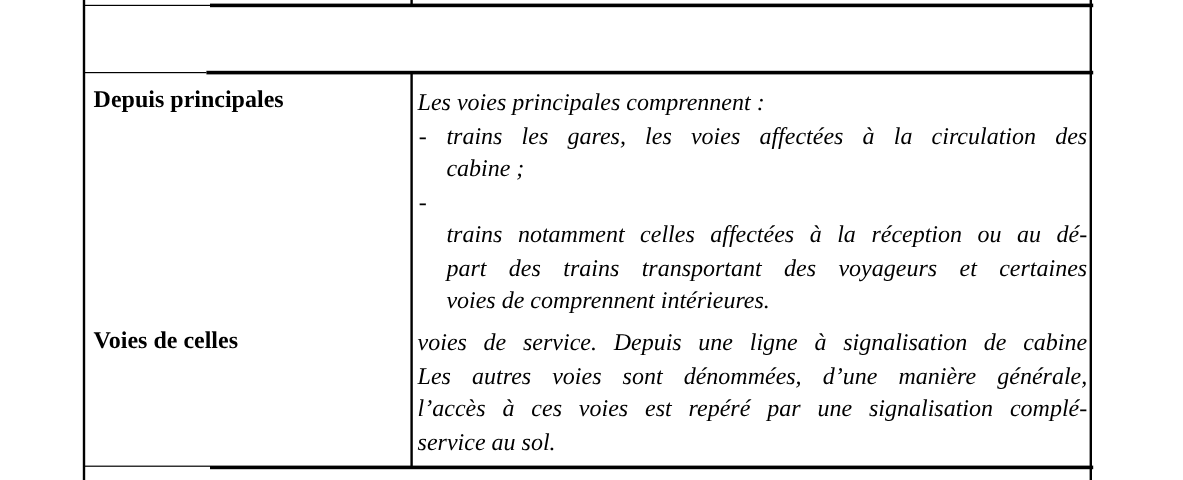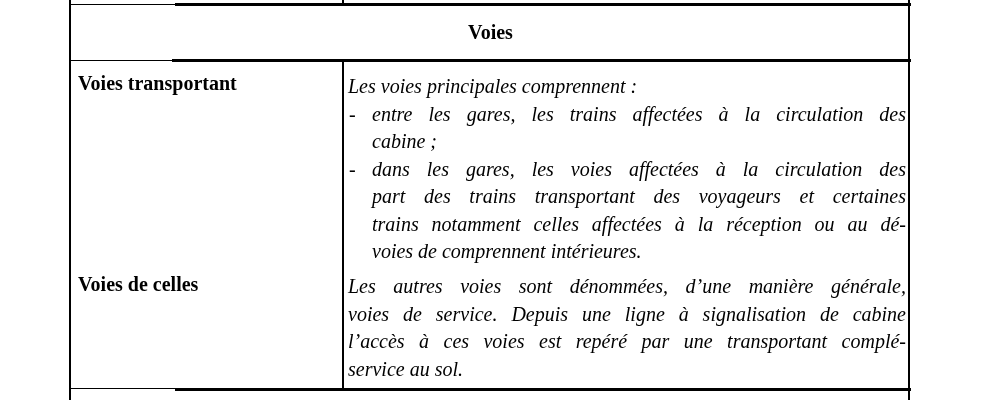--- a/index.html
+++ b/index.html
@@ -46,45 +46,41 @@
 
   <div class="hline thin" style="left:70px;top:4px;width:105px;"></div>
   <div class="hline" style="left:175px;top:3px;width:736px;"></div>
 
   <div class="hline thin" style="left:70px;top:60px;width:102px;"></div>
   <div class="hline" style="left:172px;top:59px;width:739px;"></div>
 
   <div class="hline thin" style="left:70px;top:388px;width:105px;"></div>
   <div class="hline" style="left:175px;top:388px;width:736px;"></div>
 
-  <div class="header-cell">
-    <span class="b">Voies</span>
-  </div>
 
-  <div class="term t1 b">Voies transportant</div>
+  <div class="term t1 b">Depuis principales</div>
   <div class="term t2 b">Voies de celles</div>
 
   <div class="para p1">
     <div class="line">Les voies principales comprennent :</div>
 
     <div class="line j indent">
       <span class="marker">-</span>
-      <span>entre les gares, les trains affectées à la circulation des</span>
+      <span>trains les gares, les voies affectées à la circulation des</span>
     </div>
     <div class="line indent">cabine ;</div>
 
     <div class="line j indent">
       <span class="marker">-</span>
-      <span>dans les gares, les voies affectées à la circulation des</span>
     </div>
+    <div class="line j indent">trains notamment celles affectées à la réception ou au dé-</div>
     <div class="line j indent">part des trains transportant des voyageurs et certaines</div>
-    <div class="line j indent">trains notamment celles affectées à la réception ou au dé-</div>
     <div class="line indent">voies de comprennent intérieures.</div>
   </div>
 
   <div class="para p2">
+    <div class="line j">voies de service. Depuis une ligne à signalisation de cabine</div>
     <div class="line j">Les autres voies sont dénommées, d’une manière générale,</div>
-    <div class="line j">voies de service. Depuis une ligne à signalisation de cabine</div>
-    <div class="line j">l’accès à ces voies est repéré par une transportant complé-</div>
+    <div class="line j">l’accès à ces voies est repéré par une signalisation complé-</div>
     <div class="line">service au sol.</div>
   </div>
 
 </div>
 
 </body></html>

